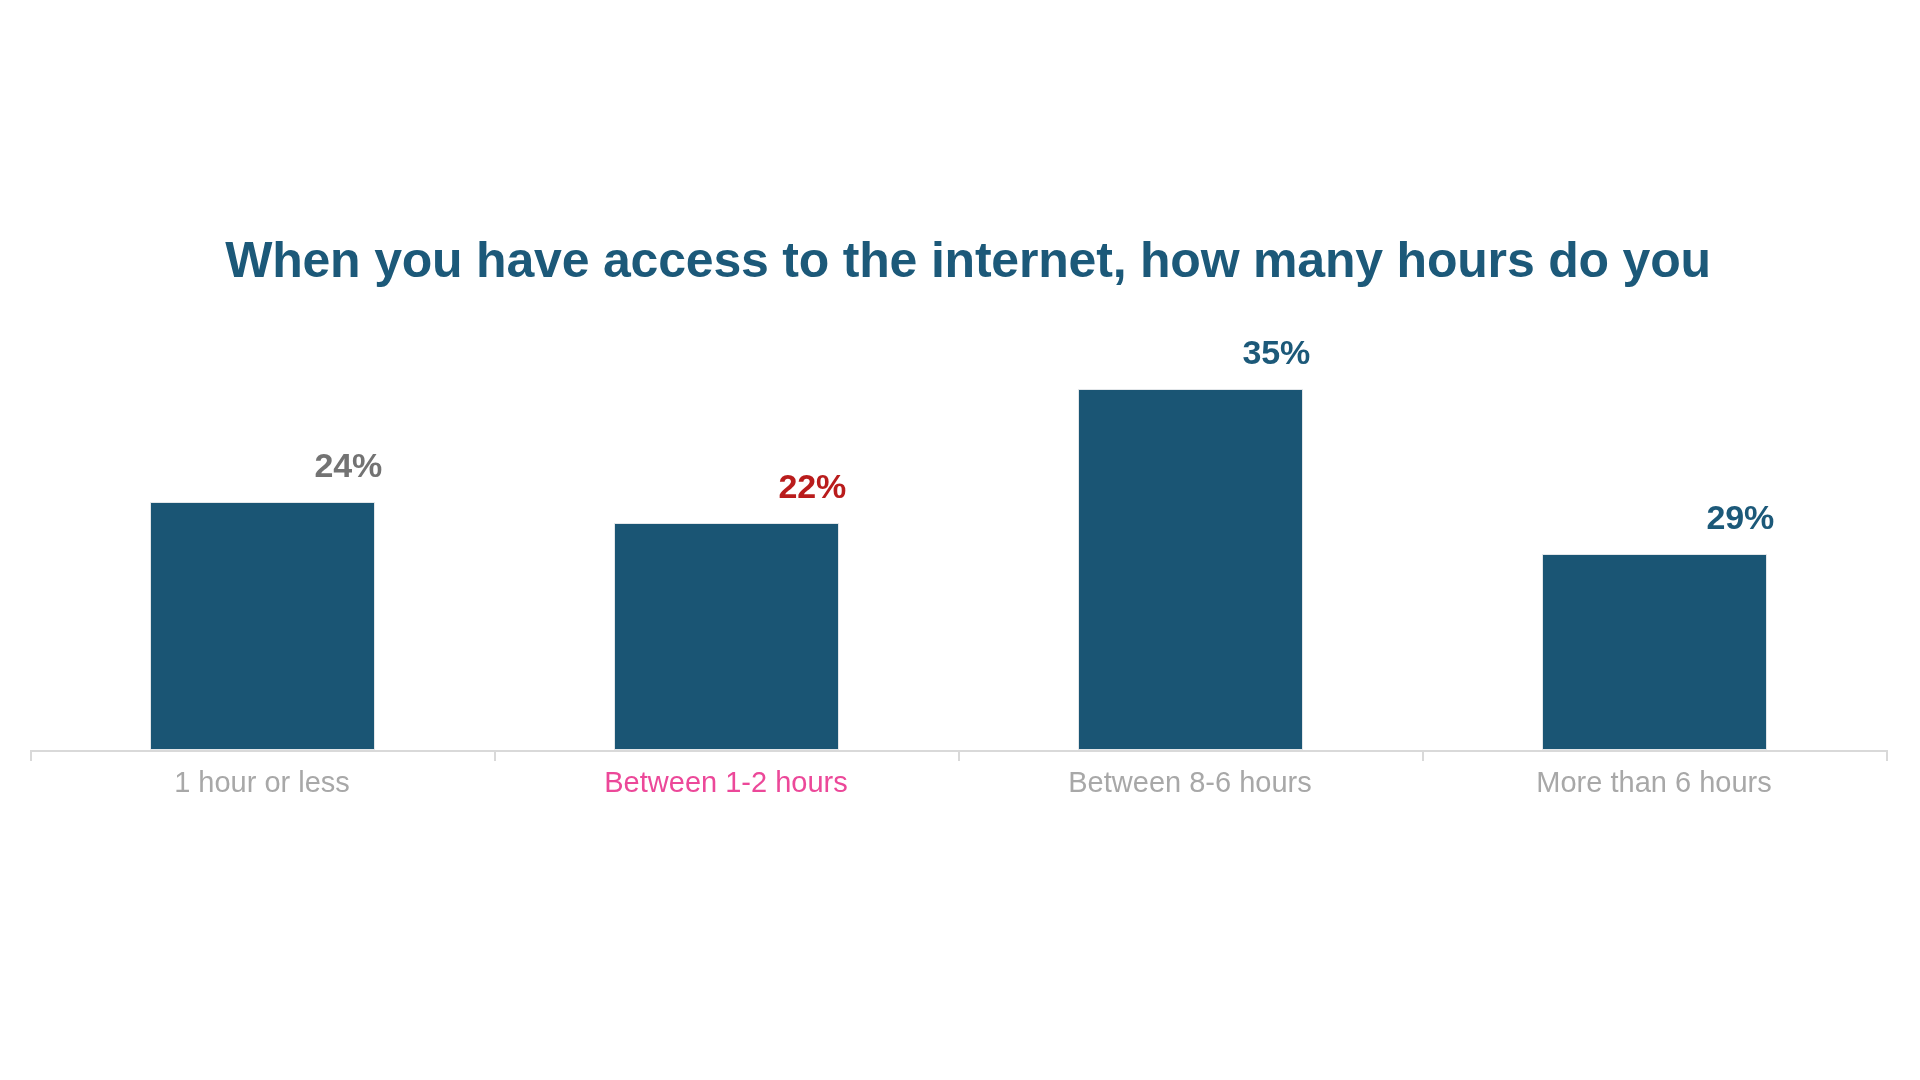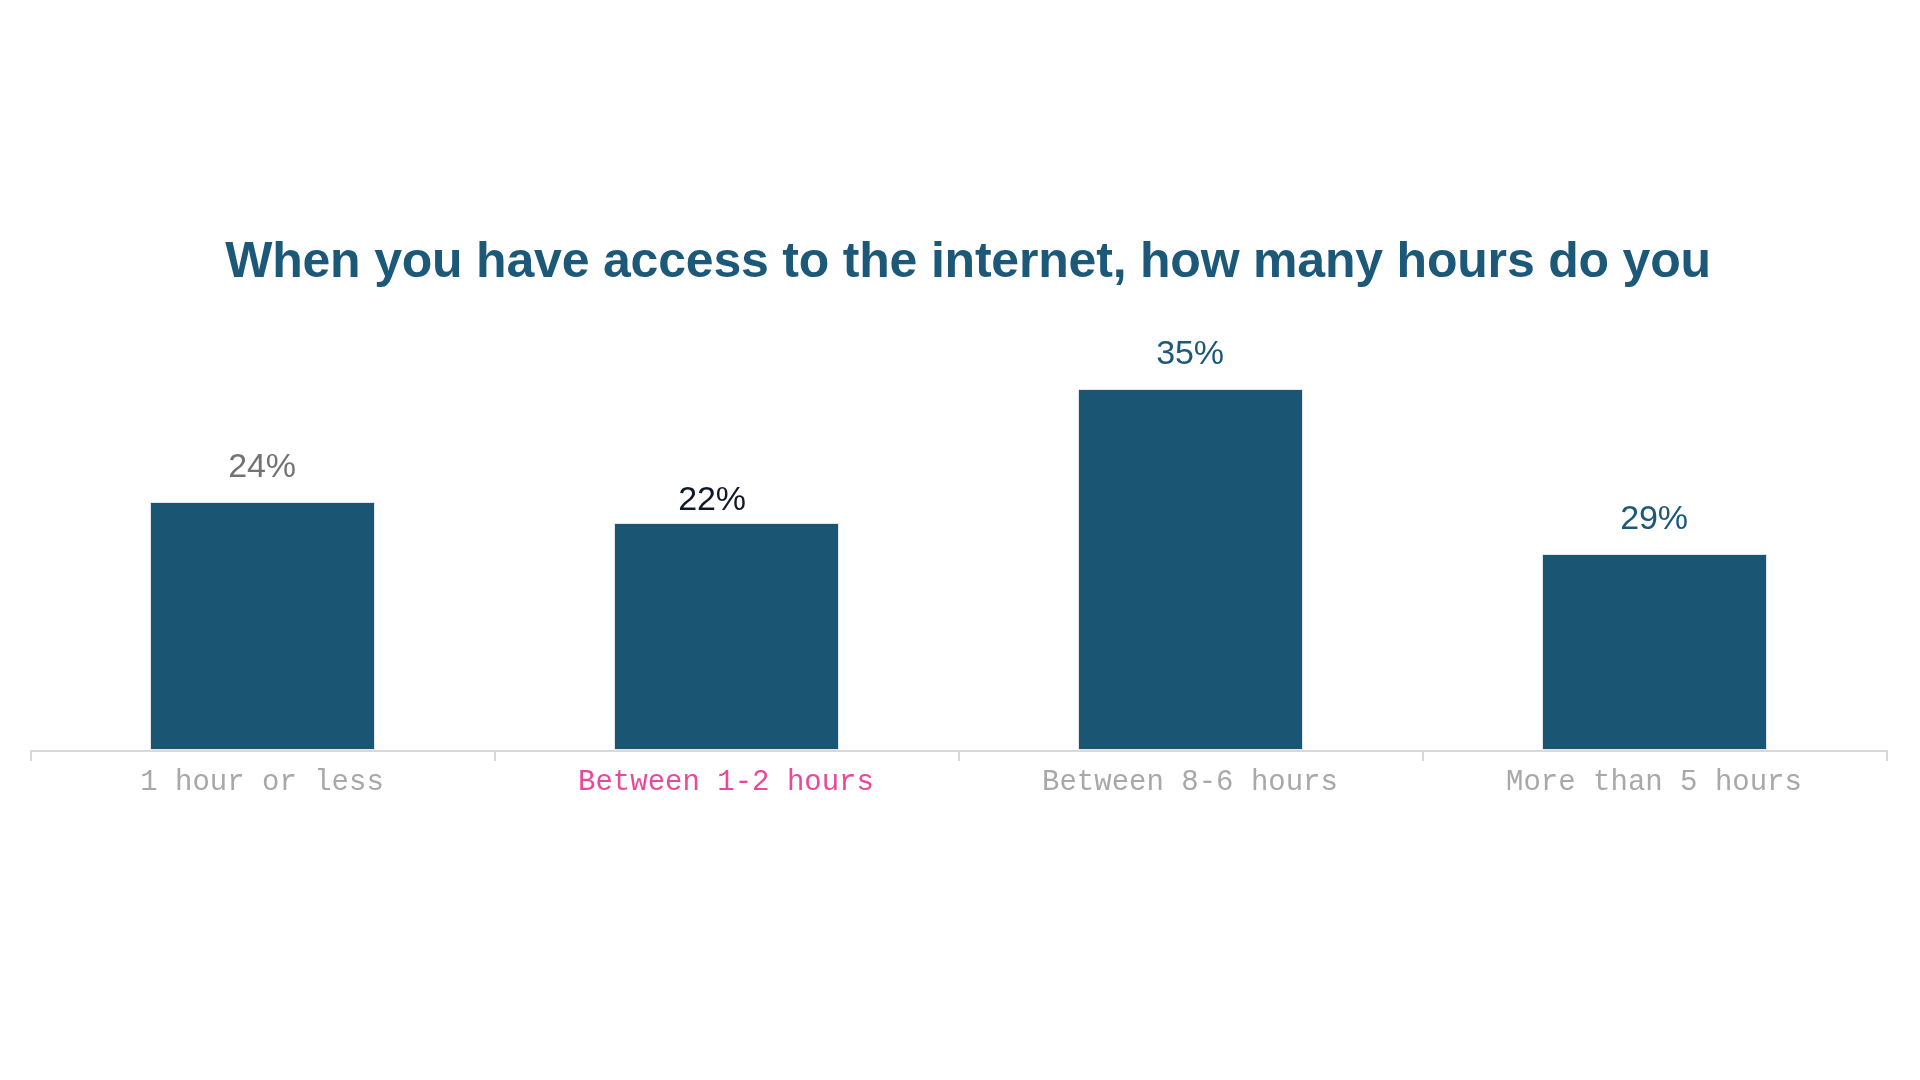--- a/index.html
+++ b/index.html
@@ -61,70 +61,70 @@
     position: absolute;
     background: #1A5574;
     border: 1px solid #E2E6E9;
     box-sizing: border-box;
     bottom: 0;
   }
 
   
   .data-label {
     position: absolute;
-    text-align: center;
+    text-align: right;
     color: #1C5979;
     font-family: "Liberation Sans", sans-serif;
     font-size: 34px;
-    font-weight: 400;
+    font-weight: 700;
     letter-spacing: -0.2px;
     white-space: nowrap;
   }
 
   
   .cat-label {
     position: absolute;
     top: 766px;
     text-align: center;
     color: #A8A8A8;
-    font-family: Liberation Mono, monospace;
+    font-family: Liberation Sans, sans-serif;
     font-size: 29px;
     font-weight: 400;
     white-space: nowrap;
   }
 </style>
 </head>
 <body style="background-color: rgb(255, 255, 255);">
 
 <div id="chart-root" style="background-color: rgb(255, 255, 255);">
 
   <div class="chart-title" style="color: rgb(28, 89, 121);">
     <span class="tline">When you have access to the internet, how many hours do you</span>
   </div>
 
   <div class="plot-region">
 
     <div class="bar" id="bar-0" style="left: 150px; top: 502px; width: 225px; height: 248px; background-color: rgb(26, 85, 116); border-color: rgb(226, 230, 233);"></div>
     <div class="data-label" id="lbl-0" style="left: 142px; top: 446px; width: 240px; color: #737373;">24%</div>
 
     <div class="bar" id="bar-1" style="left: 614px; top: 523px; width: 225px; height: 227px; background-color: rgb(26, 85, 116); border-color: rgb(226, 230, 233);"></div>
-    <div class="data-label" id="lbl-1" style="left: 592px; top: 467px; width: 240px; color: #0f172a; margin-top: 12px;">22%</div>
+    <div class="data-label" id="lbl-1" style="left: 606px; top: 467px; width: 240px; color: #b91c1c;">22%</div>
 
     <div class="bar" id="bar-2" style="left: 1078px; top: 389px; width: 225px; height: 361px; background-color: rgb(26, 85, 116); border-color: rgb(226, 230, 233);"></div>
     <div class="data-label" id="lbl-2" style="left: 1070px; top: 333px; width: 240px; color: rgb(28, 89, 121);">35%</div>
 
     <div class="bar" id="bar-3" style="left: 1542px; top: 554px; width: 225px; height: 196px; background-color: rgb(26, 85, 116); border-color: rgb(226, 230, 233);"></div>
     <div class="data-label" id="lbl-3" style="left: 1534px; top: 498px; width: 240px; color: rgb(28, 89, 121);">29%</div>
   </div>
 
   <div class="axis-line" style="background-color: rgb(217, 217, 217);"></div>
   <div class="axis-tick" id="tick-0" style="left: 30px; background-color: rgb(217, 217, 217);"></div>
   <div class="axis-tick" id="tick-1" style="left: 494px; background-color: rgb(217, 217, 217);"></div>
   <div class="axis-tick" id="tick-2" style="left: 958px; background-color: rgb(217, 217, 217);"></div>
   <div class="axis-tick" id="tick-3" style="left: 1422px; background-color: rgb(217, 217, 217);"></div>
   <div class="axis-tick" id="tick-4" style="left: 1886px; background-color: rgb(217, 217, 217);"></div>
 
   <div class="cat-label" id="cat-0" style="left: 30px; width: 464px; color: rgb(168, 168, 168);">1 hour or less</div>
   <div class="cat-label" id="cat-1" style="left: 494px; width: 464px; color: #ec4899;">Between 1-2 hours</div>
   <div class="cat-label" id="cat-2" style="left: 958px; width: 464px; color: rgb(168, 168, 168);">Between 8-6 hours</div>
-  <div class="cat-label" id="cat-3" style="left: 1422px; width: 464px; color: rgb(168, 168, 168);">More than 5 hours</div>
+  <div class="cat-label" id="cat-3" style="left: 1422px; width: 464px; color: rgb(168, 168, 168);">More than 6 hours</div>
 
 </div>
 
 </body></html>

